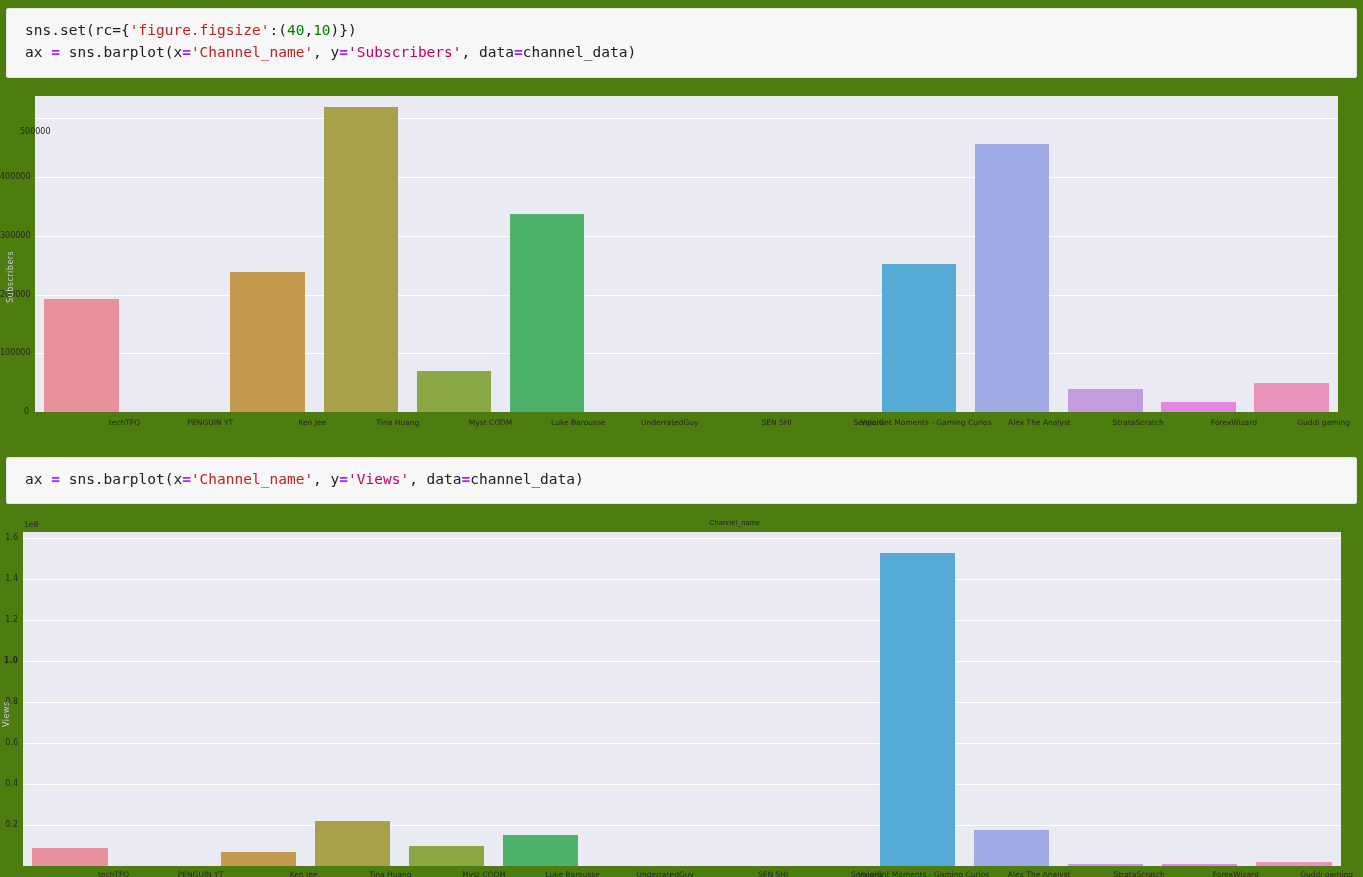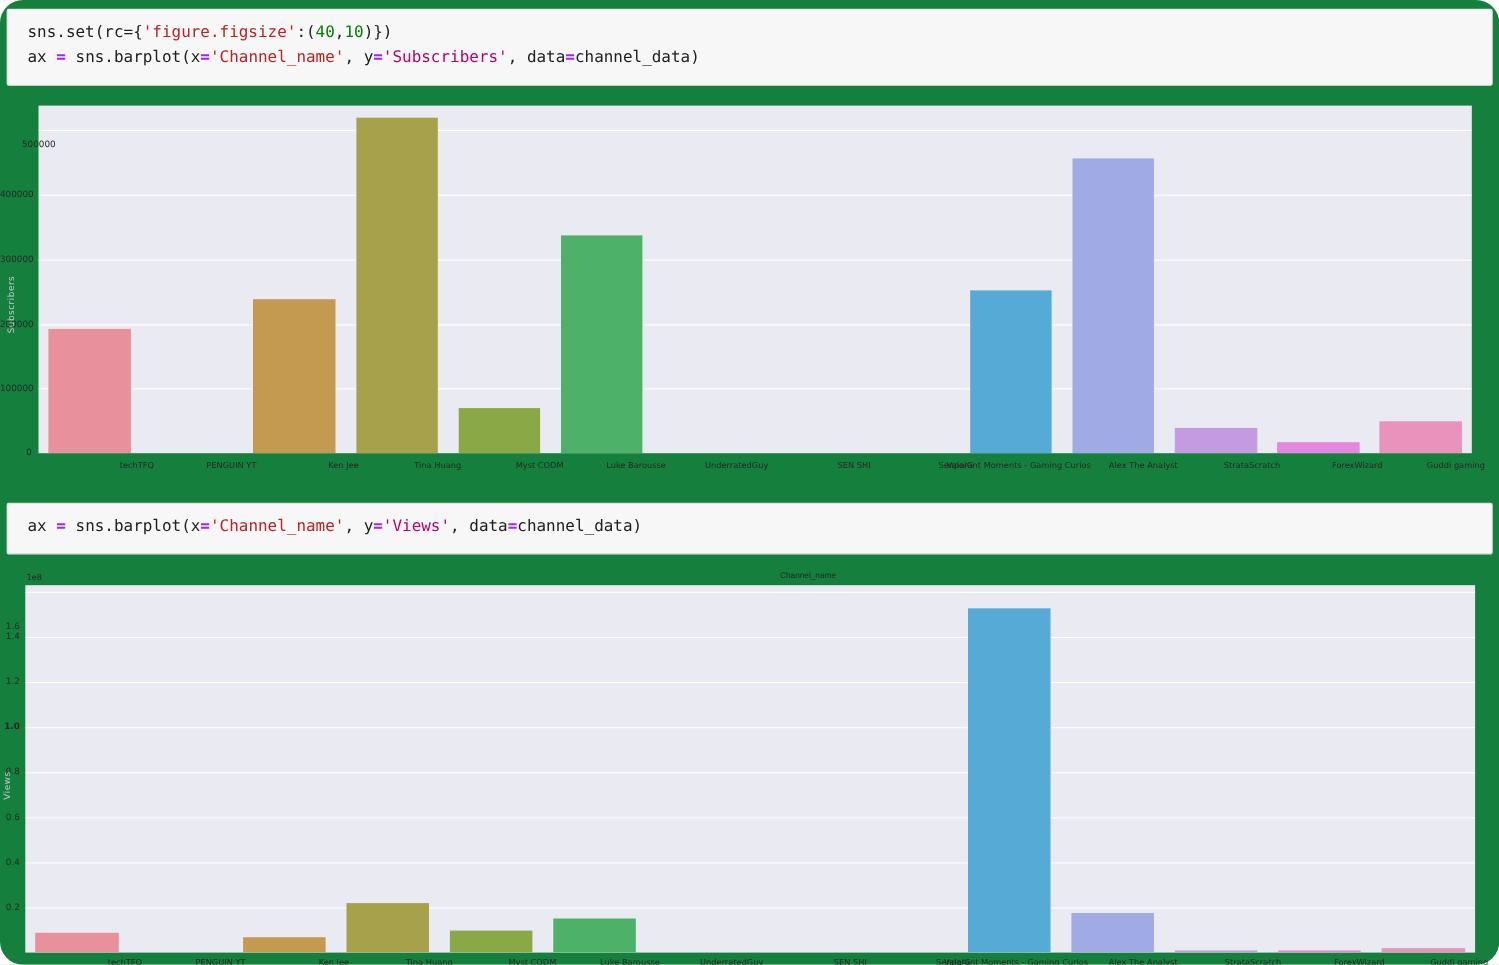--- a/index.html
+++ b/index.html
@@ -9,22 +9,21 @@
     width: 1363px;
     height: 877px;
     overflow: hidden;
     font-family: "Liberation Sans", sans-serif;
   }
 
   .page {
     position: relative;
     width: 1363px;
     height: 877px;
-    background: #15803d;
-    border-radius: 21px;
+    background: #4d7c0f;
   }
 
   
   .code-cell {
     position: absolute;
     background: #f7f7f7;
     border: 1px solid #e4e4e4;
     border-radius: 2px;
     box-sizing: border-box;
     padding: 10px 0 10px 18px;
@@ -211,21 +210,21 @@
     </div>
     <div class="yticks">
         <div class="ytick" style="top: 354px; margin-top: 36px;">0.0</div>
         <div class="ytick" style="top: 313.018px;">0.2</div>
         <div class="ytick" style="top: 272.037px;">0.4</div>
         <div class="ytick" style="top: 231.055px;">0.6</div>
         <div class="ytick" style="top: 190.074px;">0.8</div>
         <div class="ytick" style="top: 149.092px; font-weight: bold;">1.0</div>
         <div class="ytick" style="top: 108.11px;">1.2</div>
         <div class="ytick" style="top: 67.1288px;">1.4</div>
-        <div class="ytick" style="top: 26.1472px; margin-top: 32px;">1.6</div>
+        <div class="ytick" style="top: 26.1472px;">1.6</div>
       </div>
     <div class="xticks">
         <div class="xtick" style="left: 11px; width: 118.143px; top: 358px;">techTFQ</div>
         <div class="xtick" style="left: 105.143px; width: 118.143px; top: 358px;">PENGUIN YT</div>
         <div class="xtick" style="left: 199.286px; width: 118.143px; top: 358px;">Ken Jee</div>
         <div class="xtick" style="left: 293.429px; width: 118.143px; top: 358px;">Tina Huang</div>
         <div class="xtick" style="left: 387.571px; width: 118.143px; top: 358px;">Myst CODM</div>
         <div class="xtick" style="left: 481.714px; width: 118.143px; top: 358px;">Luke Barousse</div>
         <div class="xtick" style="left: 575.857px; width: 118.143px; top: 358px;">UnderratedGuy</div>
         <div class="xtick" style="left: 670px; width: 118.143px; top: 358px;">SEN SHI</div>

